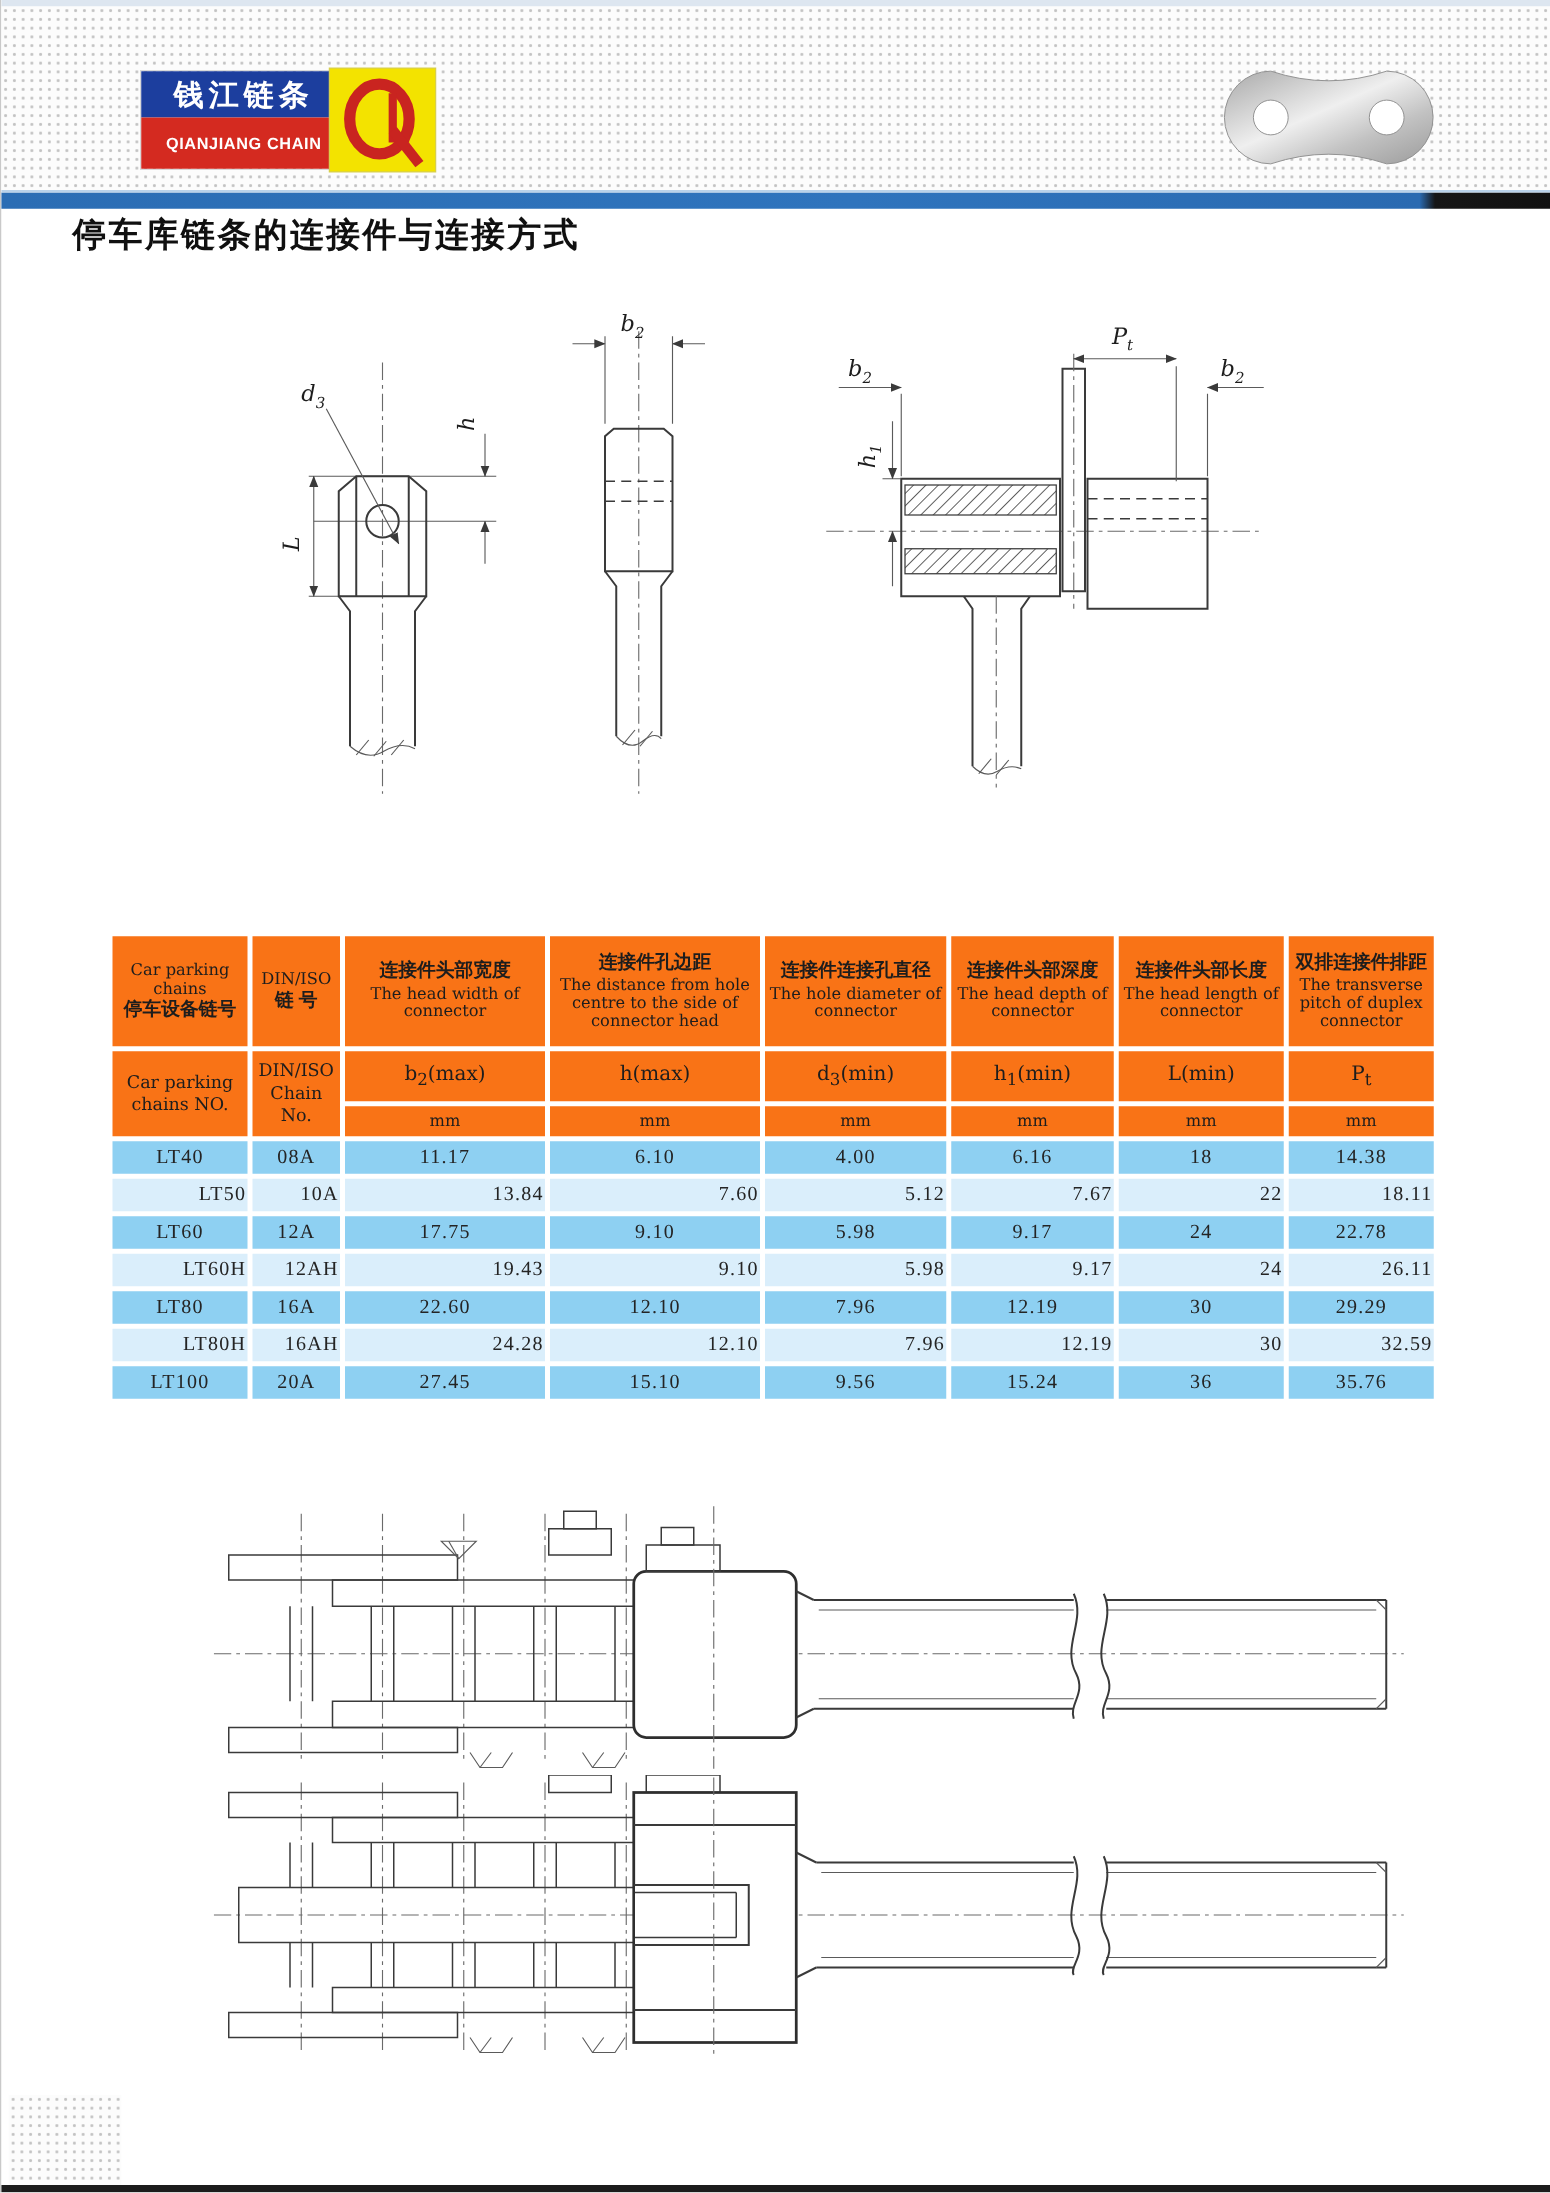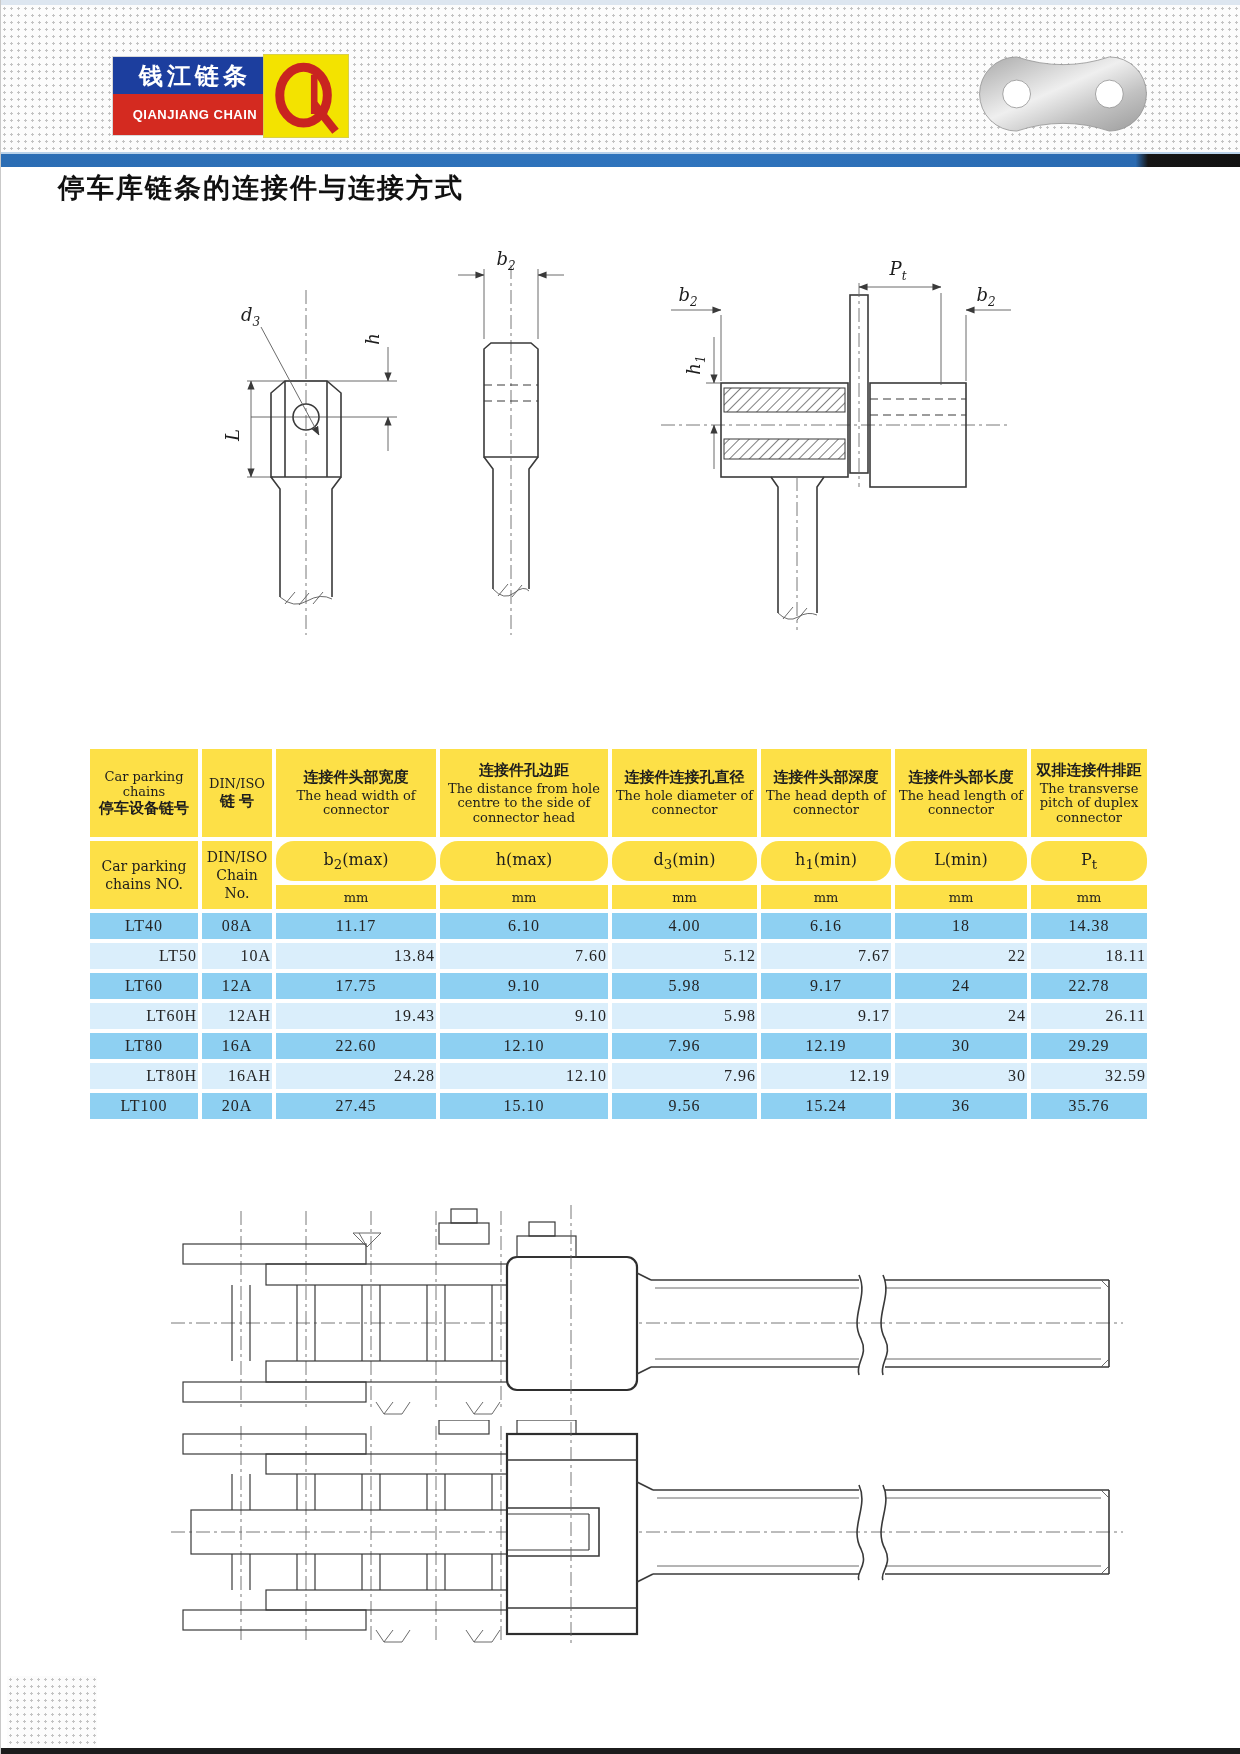--- a/index.html
+++ b/index.html
@@ -33,30 +33,30 @@
   .lnh{stroke:#2e2e2e;stroke-width:2.2;fill:#fff;}
   .tn{stroke:#5a5a5a;stroke-width:0.9;fill:none;}
   .cl{stroke:#6a6a6a;stroke-width:0.9;fill:none;stroke-dasharray:14 4 3 4;}
   .hd{stroke:#3a3a3a;stroke-width:1.1;fill:none;stroke-dasharray:8 5;}
   .dimtxt{font:italic 18px "DejaVu Serif",serif;fill:#1d1d1d;}
   .dimsub{font:italic 12px "DejaVu Serif",serif;fill:#1d1d1d;}
   
   .spec-table{position:absolute;left:85px;top:745px;width:1065px;border-collapse:separate;border-spacing:4px;
               table-layout:fixed;}
   .spec-table td{text-align:center;vertical-align:middle;overflow:hidden;}
-  .hc{background:#fde047;color:#1d1d1d;}
+  .hc{background:#f97316;color:#1d1d1d;}
   .hrow1 td{height:86px;}
   .hrow2 td{height:38px;}
   .hrow3 td{height:22px;margin-left:39px;}
   .dr td{height:24px;font-family:Liberation Serif, serif;font-size:16px;color:#242424;letter-spacing:1px;}
   .row-a td{background:#8ed0f2;}
   .row-b td{background:#daeefb;text-align:right;}
   .zh{font-size:15px;font-weight:bold;line-height:1.25;}
   .en{font-size:13px;line-height:1.12;font-family:"DejaVu Serif",serif;margin-top:2px;}
-  .sym{font-family:"DejaVu Serif",serif;font-size:16px;border-radius:18px;}
+  .sym{font-family:"DejaVu Serif",serif;font-size:16px;}
   .unit{font-family:"DejaVu Serif",serif;font-size:13px;}
   .c1{width:108px}.c2{width:70px}.c3{width:160px}.c4{width:168px}
   .c5{width:145px}.c6{width:130px}.c7{width:132px}.c8{width:116px}
   .rowspan-cell{font-size:14px;font-family:"DejaVu Serif",serif;line-height:1.3;}
   
   .corner-dots{position:absolute;left:6px;top:1676px;width:90px;height:72px;}
   .bottom-line{position:absolute;left:0;top:1748px;width:1240px;height:6px;background:#1c1c1c;}
 </style>
 </head>
 <body>

